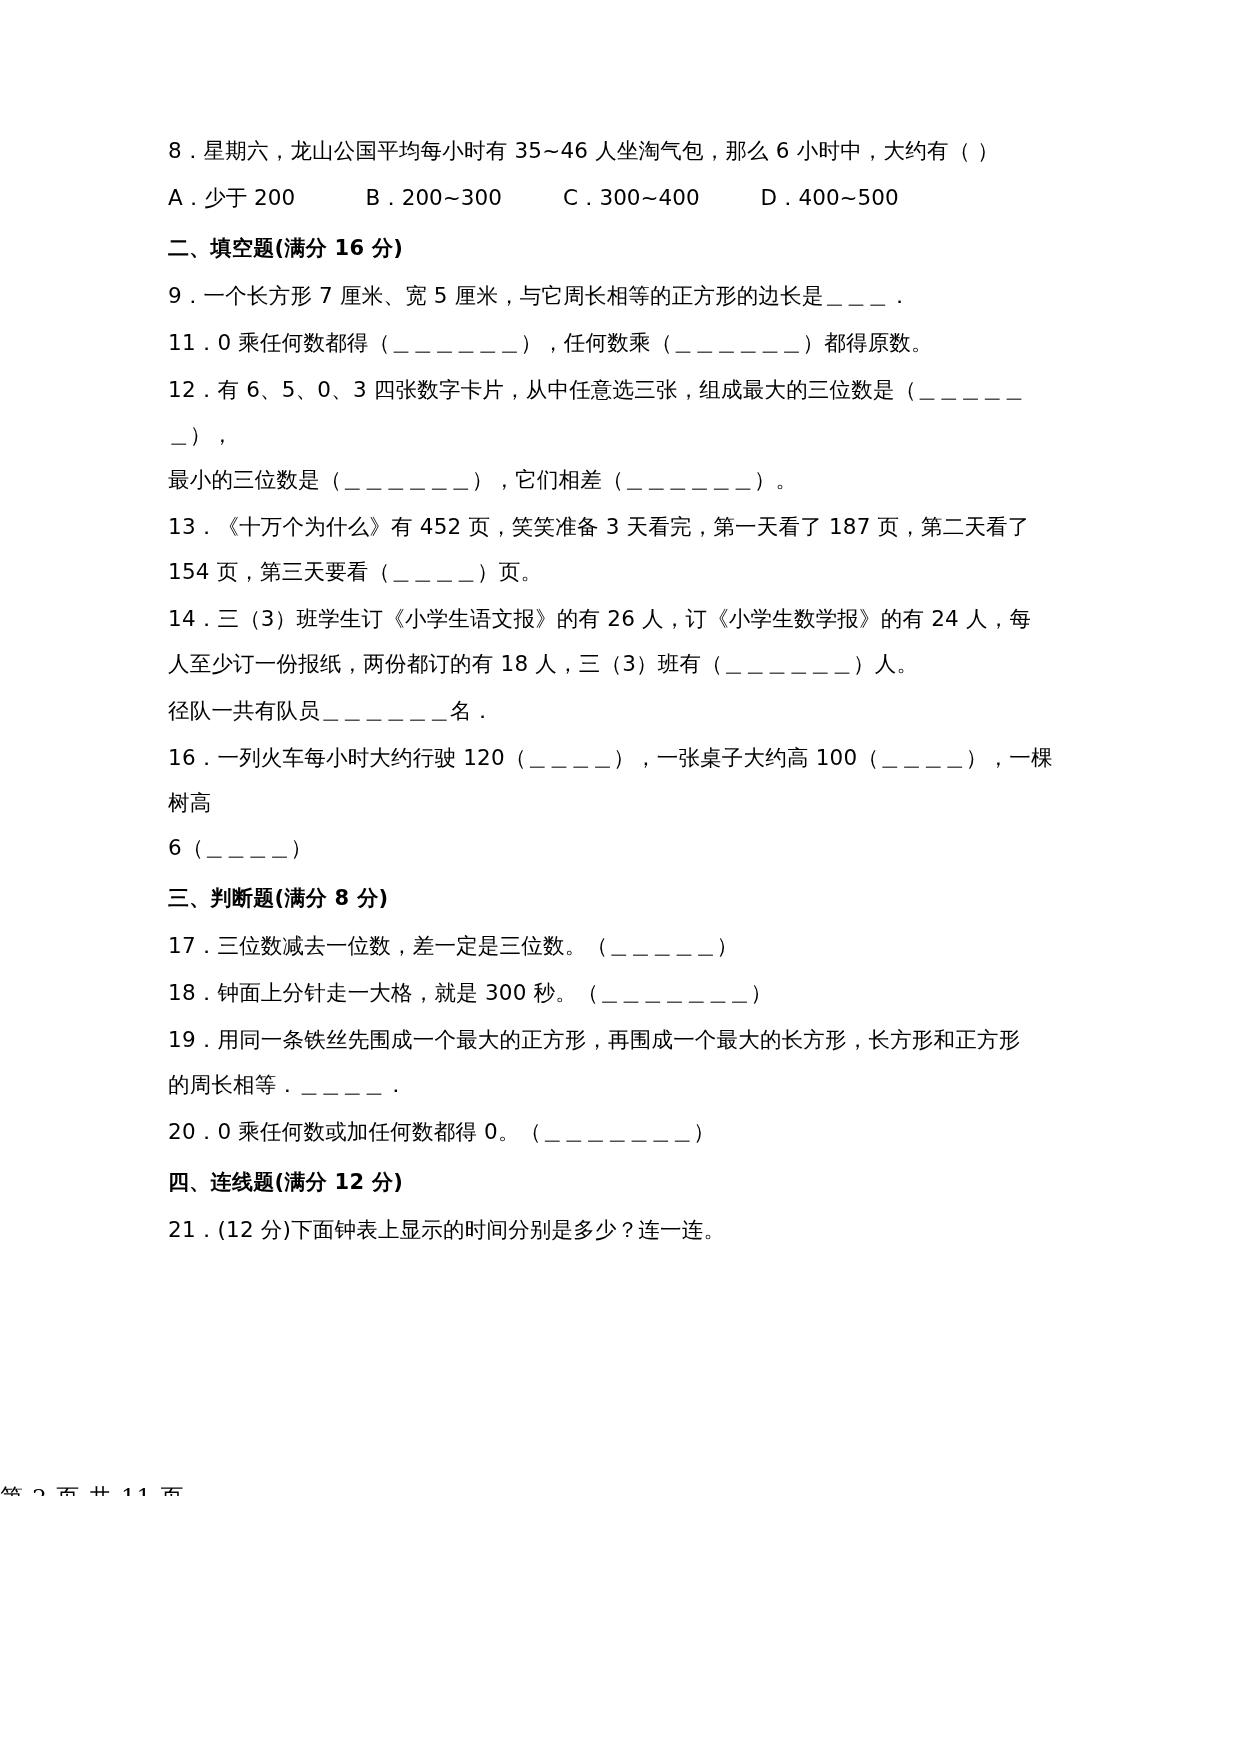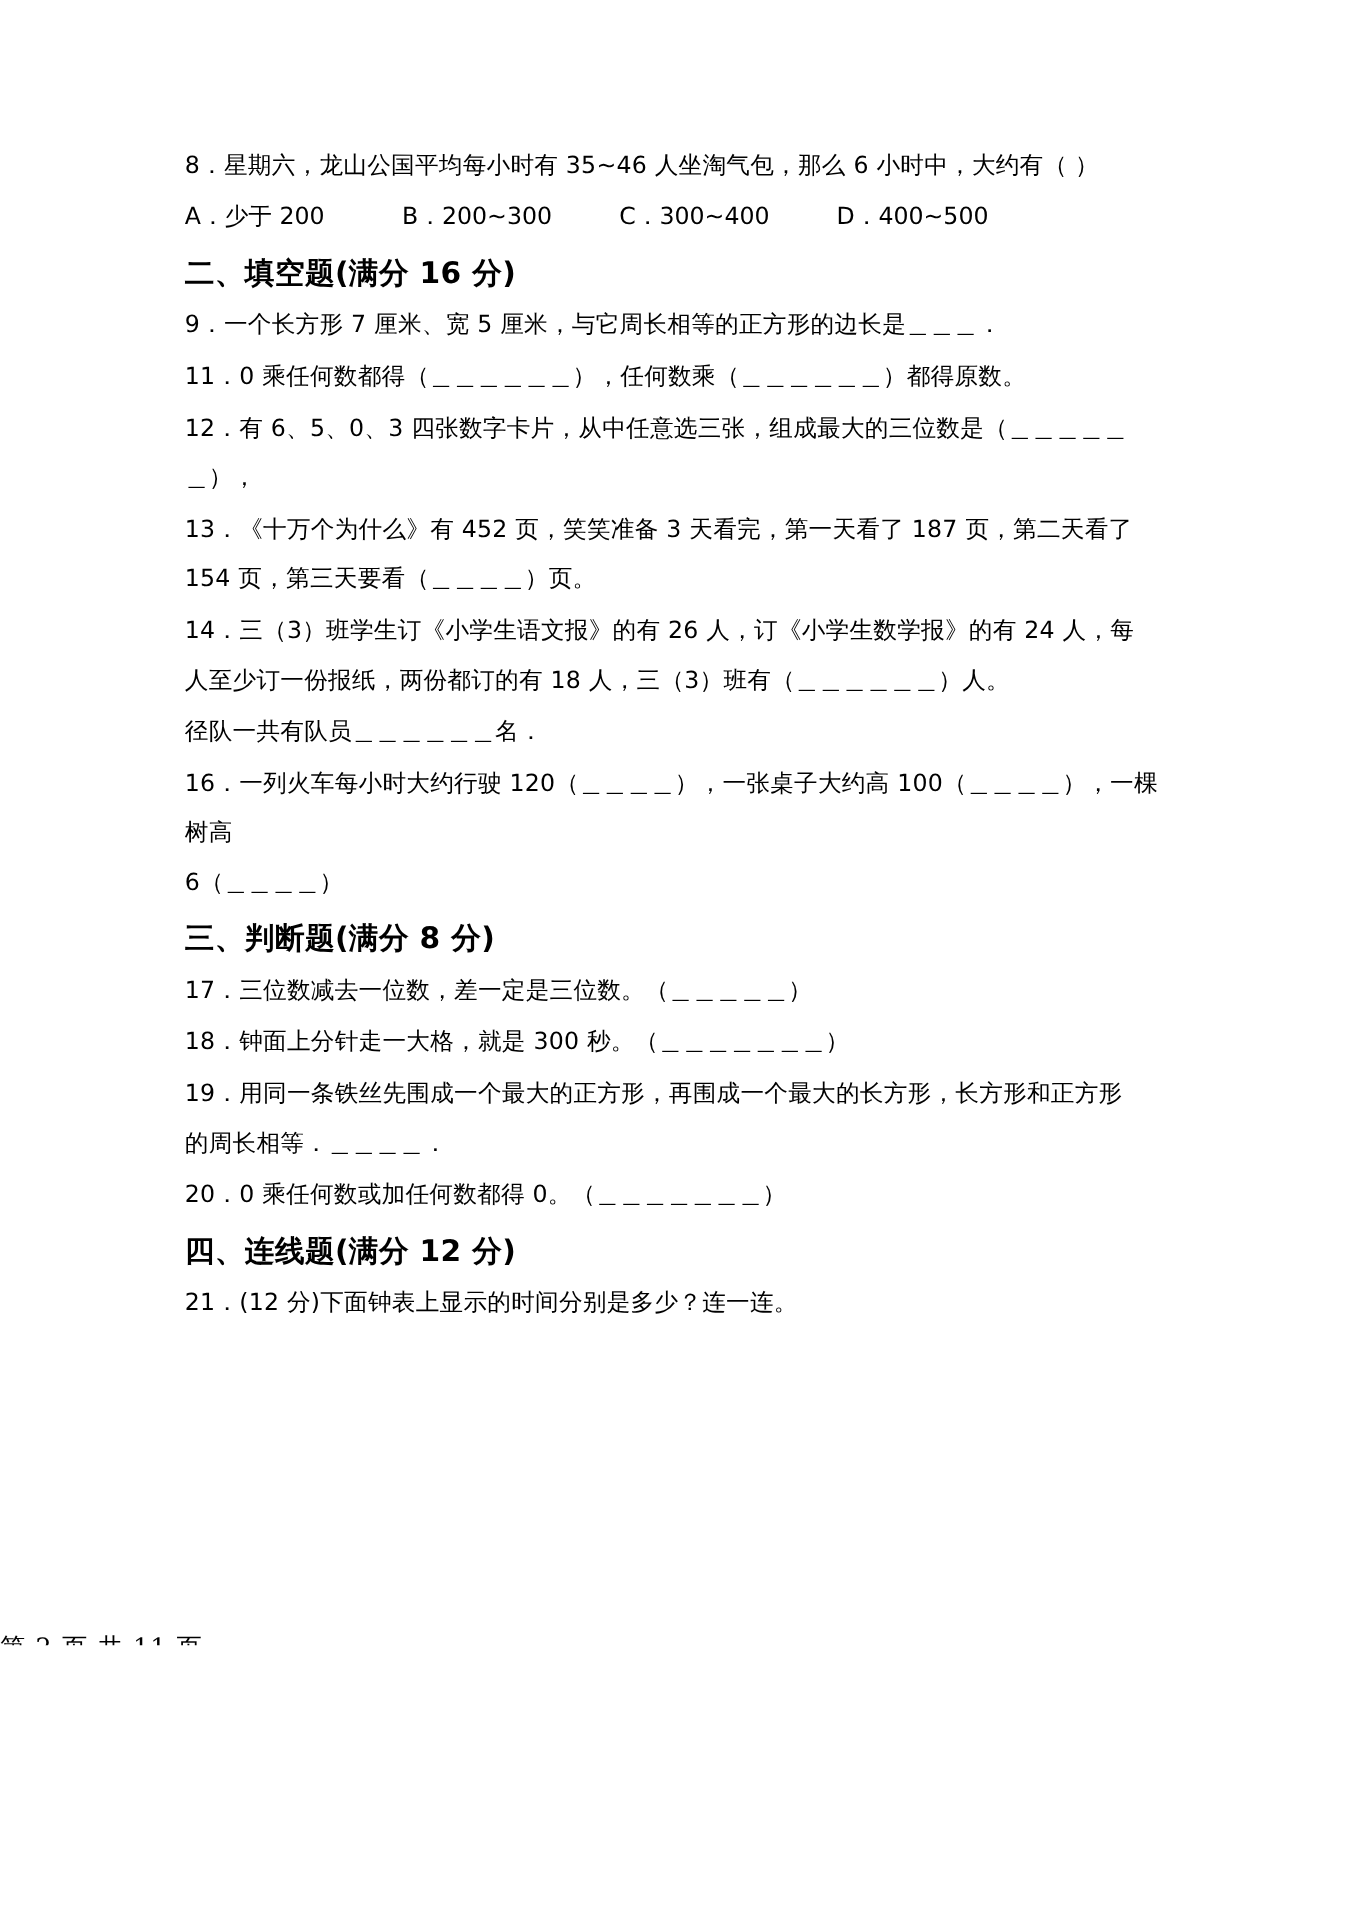--- a/index.html
+++ b/index.html
@@ -31,21 +31,21 @@
     letter-spacing: 0.2px;
     margin: 0 0 0 0;
     padding: 0;
     text-align: left;
     word-break: break-all;
   }
   .q-block {
     margin-bottom: 2px;
   }
   .section-head {
-    font-size: 27px;
+    font-size: 21px;
     line-height: 45px;
     font-weight: bold;
     margin: 6px 0 2px 0;
     letter-spacing: 0.3px;
   }
   .choices {
     font-size: 21.5px;
     line-height: 45px;
     display: flex;
     width: 790px;
@@ -89,20 +89,21 @@
       <div class="q">9．一个长方形 7 厘米、宽 5 厘米，与它周长相等的正方形的边长是＿＿＿．</div>
     </div>
 
 
     <div class="q-block">
       <div class="q">11．0 乘任何数都得（＿＿＿＿＿＿），任何数乘（＿＿＿＿＿＿）都得原数。</div>
     </div>
 
     <div class="q-block">
       <div class="q">12．有 6、5、0、3 四张数字卡片，从中任意选三张，组成最大的三位数是（＿＿＿＿＿＿），</div>
+      <div class="q">最小的三位数是（＿＿＿＿＿＿），它们相差（＿＿＿＿＿＿）。</div>
     </div>
 
     <div class="q-block">
       <div class="q">13．《十万个为什么》有 452 页，笑笑准备 3 天看完，第一天看了 187 页，第二天看了</div>
       <div class="q">154 页，第三天要看（＿＿＿＿）页。</div>
     </div>
 
     <div class="q-block">
       <div class="q">14．三（3）班学生订《小学生语文报》的有 26 人，订《小学生数学报》的有 24 人，每</div>
       <div class="q">人至少订一份报纸，两份都订的有 18 人，三（3）班有（＿＿＿＿＿＿）人。</div>

